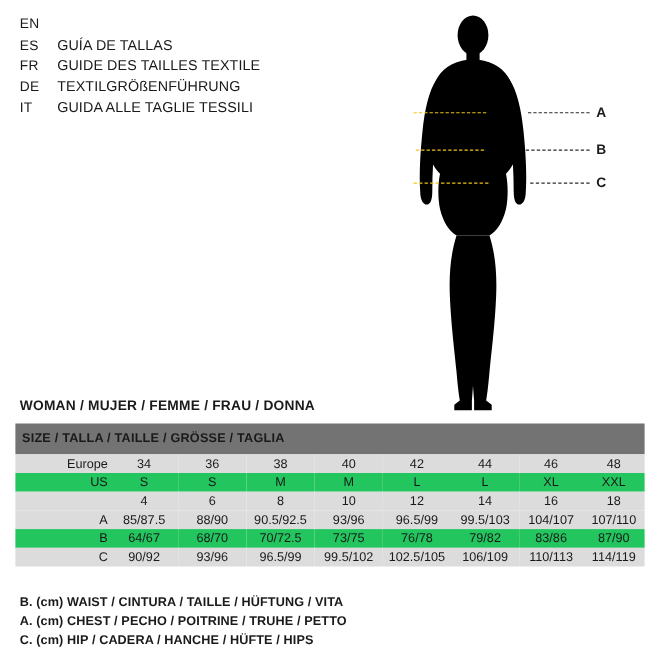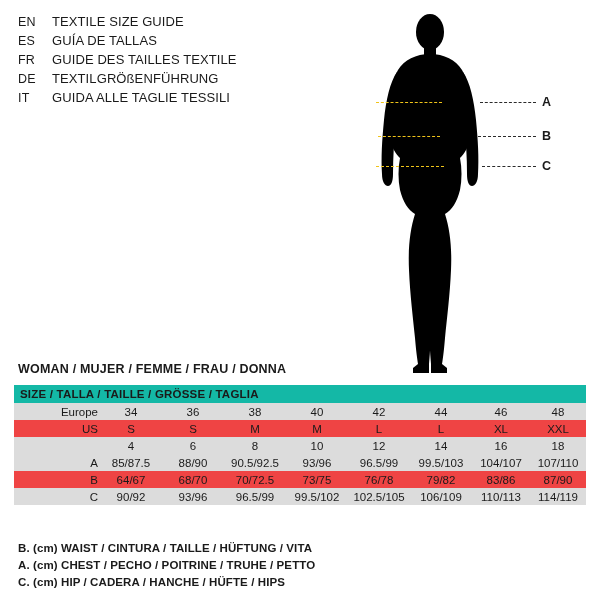--- a/index.html
+++ b/index.html
@@ -97,29 +97,29 @@
     height: 17px;
     padding: 0 2px;
     text-align: center;
     color: #1a1a1a;
   }
   .size-table td.rowlabel {
     text-align: right;
     padding-left: 20px;
   }
   .row-head td {
-    background: #14b8a6;
+    background: #737373;
     font-weight: bold;
     text-align: left;
     padding-left: 6px;
     letter-spacing: .2px;
-    height: 18px;
+    height: 28px;
   }
   .row-shaded td { background: #dcdcdc; }
-  .row-plain td  { background: #ef4444; }
+  .row-plain td  { background: #22c55e; }
 
   
   .notes {
     position: absolute;
     left: 18px;
     top: 542px;
     width: 560px;
   }
   .note-row {
     font-size: 11.5px;
@@ -130,21 +130,20 @@
   }
 </style>
 </head>
 <body>
 
 <div class="page">
 
   <div class="lang-block">
     <div class="lang-row">
       <div class="lang-code">EN</div>
-      <div class="lang-text">TEXTILE SIZE GUIDE</div>
     </div>
     <div class="lang-row">
       <div class="lang-code">ES</div>
       <div class="lang-text">GUÍA DE TALLAS</div>
     </div>
     <div class="lang-row">
       <div class="lang-code">FR</div>
       <div class="lang-text">GUIDE DES TAILLES TEXTILE</div>
     </div>
     <div class="lang-row">

